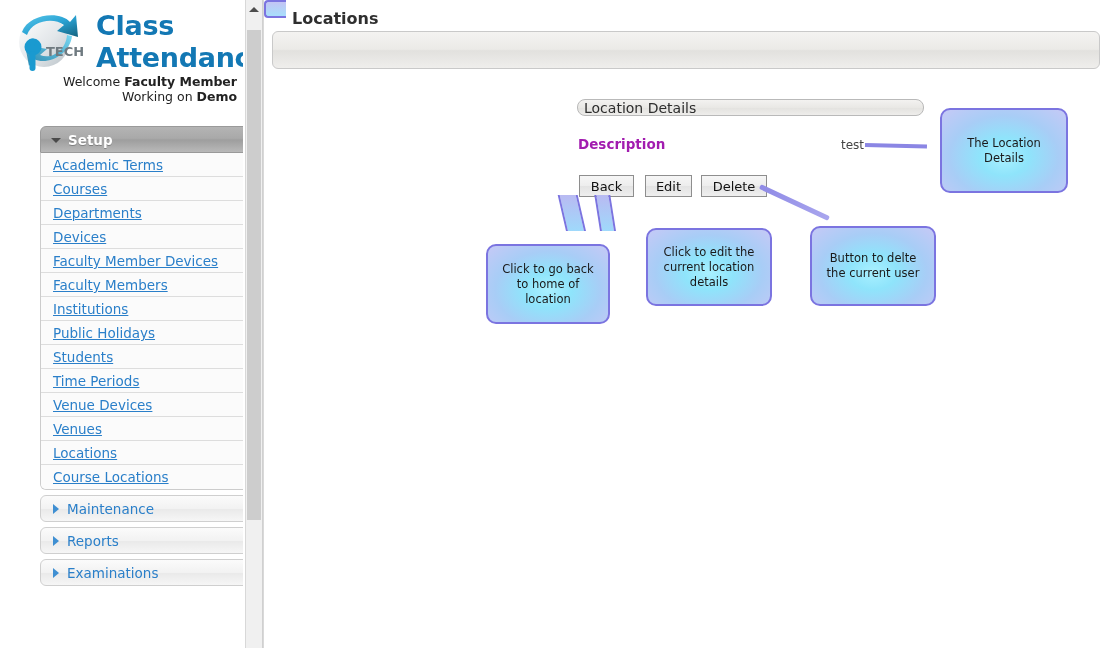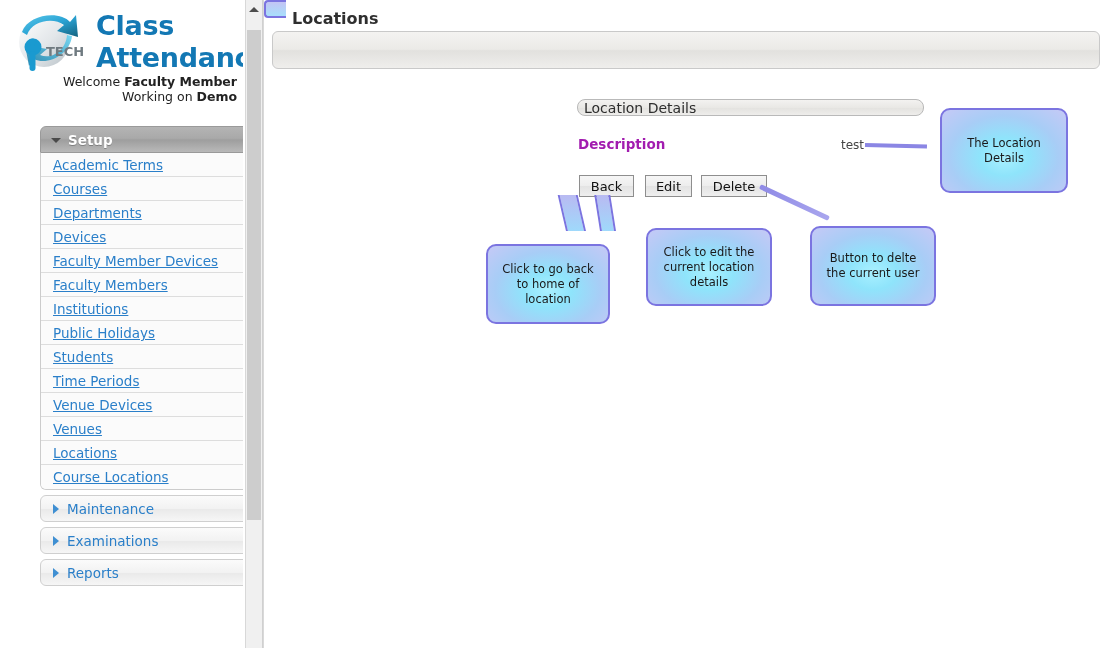--- a/index.html
+++ b/index.html
@@ -402,24 +402,24 @@
         <a class="menu-link">Venue Devices</a>
         <a class="menu-link">Venues</a>
         <a class="menu-link">Locations</a>
         <a class="menu-link">Course Locations</a>
       </div>
 
       <div class="acc-collapsed">
         <span class="tri-r"></span><span>Maintenance</span>
       </div>
       <div class="acc-collapsed">
+        <span class="tri-r"></span><span>Reports</span>
+      </div>
+      <div class="acc-collapsed">
         <span class="tri-r"></span><span>Examinations</span>
-      </div>
-      <div class="acc-collapsed">
-        <span class="tri-r"></span><span>Reports</span>
       </div>
     </div>
   </div>
 
   <div id="left-scroll">
     <div id="left-scroll-up">
       <div class="arrow"></div>
     </div>
     <div id="left-scroll-thumb"></div>
   </div>

